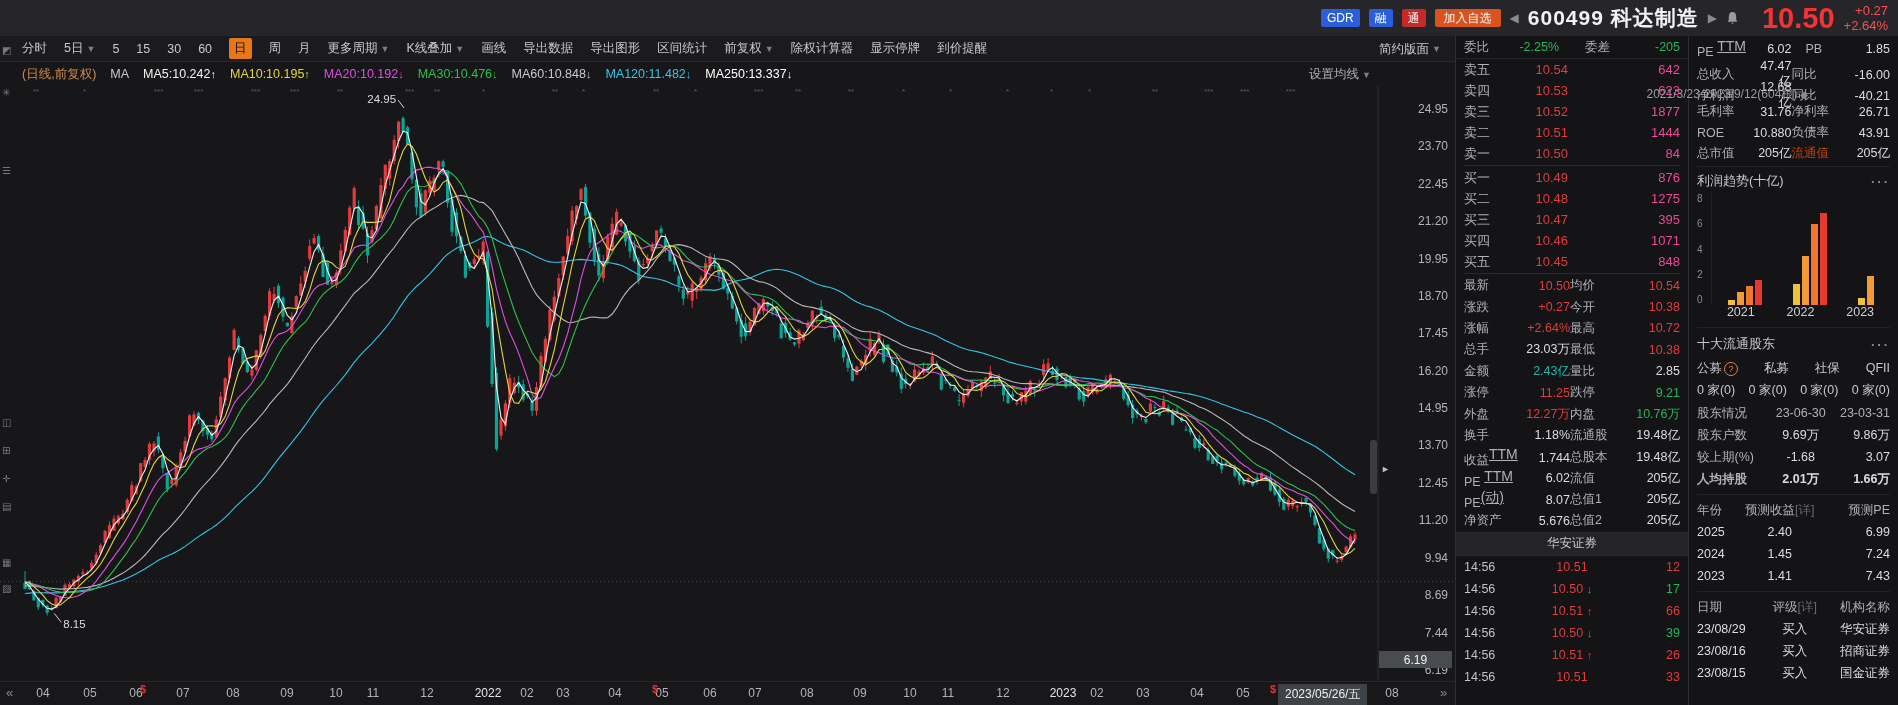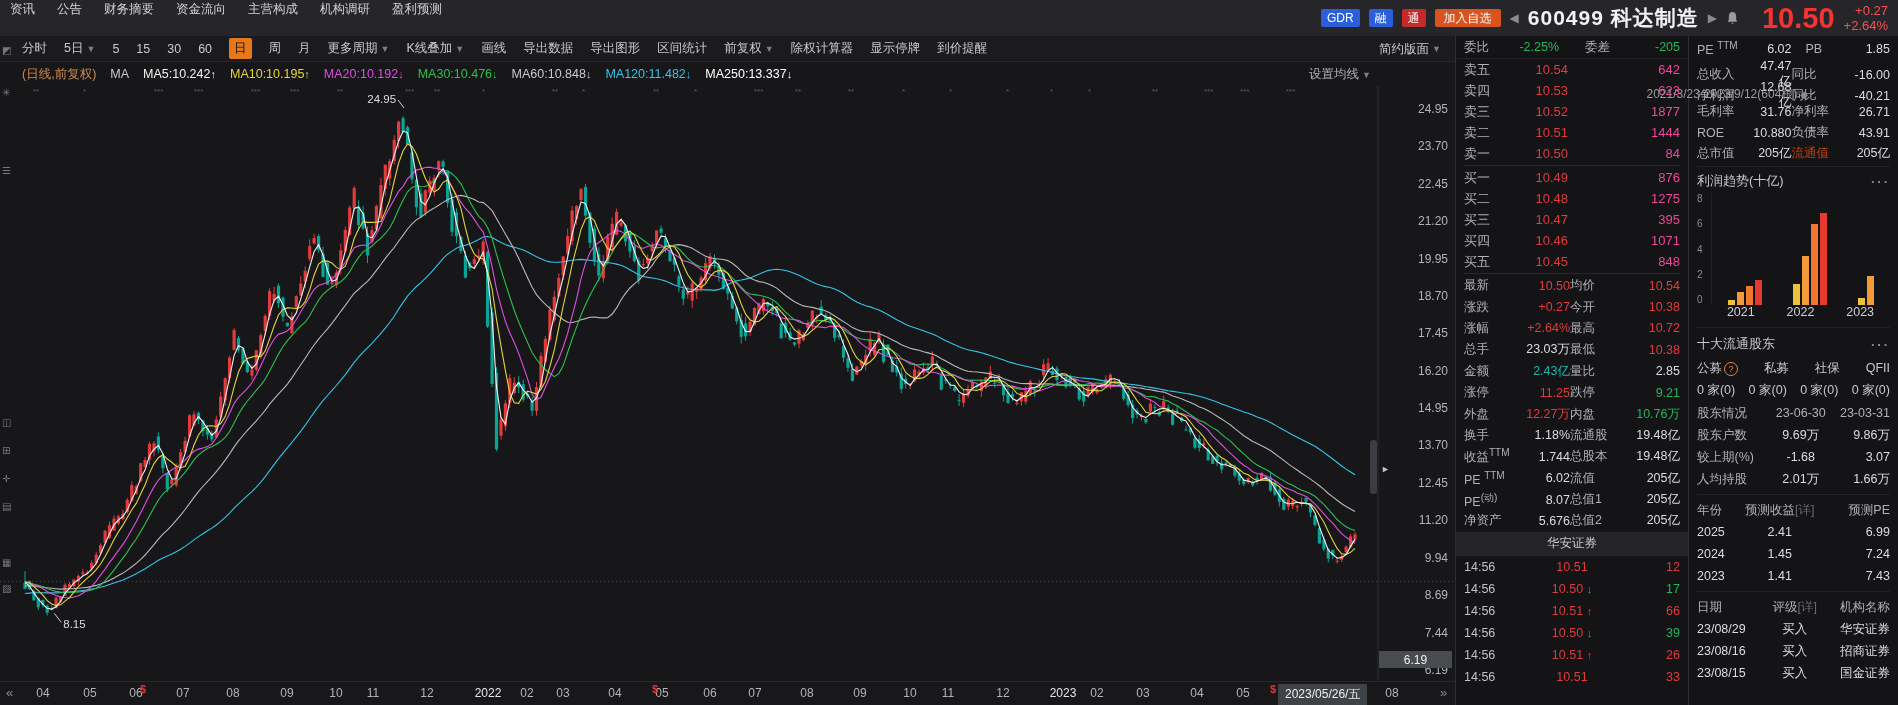--- a/index.html
+++ b/index.html
@@ -58,21 +58,21 @@
   .weibi{display:flex;height:22px;align-items:center;font-size:12.5px;padding:0 8px;border-bottom:1px solid #222227;}
   .weibi .sp{flex:1;text-align:right;}
   .or{display:flex;height:21px;align-items:center;font-size:13px;}
   .or .n{width:42px;color:#b0b0b6;}
   .or .p{width:62px;text-align:right;}
   .or .v{flex:1;text-align:right;color:#ec4899;}
   .obdiv{border-bottom:1px solid #28282d;margin:1px 8px;}
   .sr{display:grid;grid-template-columns:52px 1fr 56px 1fr;height:21.4px;align-items:center;font-size:12.5px;}
   .sr .l{color:#b0b0b6;white-space:nowrap;}
   .sr .val{text-align:right;white-space:nowrap;}
-  .sup{font-size:10px;vertical-align:super;}
+  .sup{font-size:14px;vertical-align:super;text-decoration:underline;}
   .ticks-header{height:22px;background:#232328;display:flex;align-items:center;justify-content:center;
                 font-size:12.5px;color:#c8c8cd;border-top:1px solid #28282d;border-bottom:1px solid #28282d;}
   .tick-row{display:grid;grid-template-columns:52px 1fr 52px;height:22px;align-items:center;font-size:12.5px;}
   .tick-row .t{color:#c0c0c6;}
   .tick-row .p{text-align:center;}
   .tick-row .v{text-align:right;}
   .arr{font-size:11px;}
   
   .tabs{display:flex;height:26px;border-bottom:1px solid #28282d;}
   .tab{flex:1;display:flex;align-items:center;justify-content:center;font-size:13px;color:#b9b9be;cursor:default;}
@@ -99,29 +99,20 @@
   .c-red{color:#e23b3b;} .c-green{color:#27b559;} .c-teal{color:#1fb8ac;} .c-wh{color:#dcdce0;}
   .bell{display:inline-flex;align-items:center;}
 </style>
 </head>
 <body>
 
 <div id="app">
 
   <div class="topbar">
     <div class="menu-col">
-      <div class="menu-row" id="menu-row2">
-          <span class="menu-item">资讯</span>
-          <span class="menu-item">公告</span>
-          <span class="menu-item">财务摘要</span>
-          <span class="menu-item">资金流向</span>
-          <span class="menu-item">主营构成</span>
-          <span class="menu-item">机构调研</span>
-          <span class="menu-item">盈利预测</span>
-        </div>
     </div>
     <div class="top-right">
       <span class="badge blue">GDR</span>
       <span class="badge blue">融</span>
       <span class="badge red">通</span>
       <span class="badge orange">加入自选</span>
       <span class="nav-arrow">◀</span>
       <span class="stock-title">600499 科达制造</span>
       <span class="nav-arrow">▶</span>
       <span class="bell">
@@ -1175,37 +1166,37 @@
           <div class="t3" style="grid-template-columns: 74px 1fr 1fr;">
             <span class="c1">股东户数</span>
             <span class="c2 c-wh" style="text-align: center;">9.69万</span>
             <span class="c3 c-wh">9.86万</span>
           </div>
           <div class="t3" style="grid-template-columns: 74px 1fr 1fr;">
             <span class="c1">较上期(%)</span>
             <span class="c2 c-wh" style="text-align: center;">-1.68</span>
             <span class="c3 c-wh">3.07</span>
           </div>
-          <div class="t3" style="grid-template-columns: 74px 1fr 1fr;">
+          <div class="t3" style="grid-template-columns: 74px 1fr 1fr; font-weight: bold;">
             <span class="c1">人均持股</span>
             <span class="c2 c-wh" style="text-align: center;">2.01万</span>
             <span class="c3 c-wh">1.66万</span>
           </div>
         </div>
     </div>
     <div class="sdiv" style="margin:4px 8px;"></div>
     <div class="p-pad" id="forecast-table">
         <div class="t3 head" style="grid-template-columns: 46px 1fr 1fr;">
           <span class="c1">年份</span>
           <span class="c2">预测收益<span class="dim">[详]</span></span>
           <span class="c3">预测PE</span>
         </div>
         <div class="t3" style="grid-template-columns: 46px 1fr 1fr;">
           <span class="c1" style="color: rgb(220, 220, 224);">2025</span>
-          <span class="c2 c-wh">2.41</span>
+          <span class="c2 c-wh">2.40</span>
           <span class="c3 c-wh">6.99</span>
         </div>
         <div class="t3" style="grid-template-columns: 46px 1fr 1fr;">
           <span class="c1" style="color: rgb(220, 220, 224);">2024</span>
           <span class="c2 c-wh">1.45</span>
           <span class="c3 c-wh">7.24</span>
         </div>
         <div class="t3" style="grid-template-columns: 46px 1fr 1fr;">
           <span class="c1" style="color: rgb(220, 220, 224);">2023</span>
           <span class="c2 c-wh">1.41</span>

